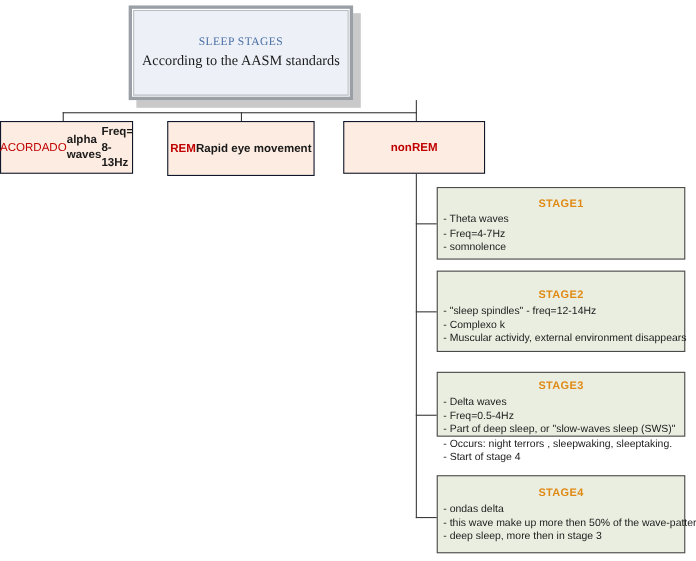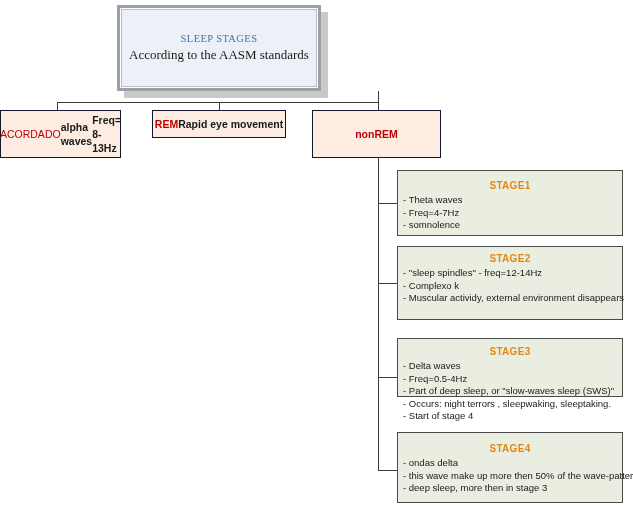--- a/index.html
+++ b/index.html
@@ -78,21 +78,21 @@
   }
   .peach-title.bold { font-weight: bold; }
   .peach-line {
     color: #1a1a1a;
     font-size: 10.5px;
     line-height: 14px;
     font-weight: bold;
   }
 
   #box-acordado { left: 0px;   top: 110px; width: 121px; height: 48px; }
-  #box-rem      { left: 152px; top: 110px; width: 134px; height: 28px; }
+  #box-rem      { left: 152px; top: 110px; width: 134px; height: 50px; }
   #box-nonrem   { left: 312px; top: 110px; width: 129px; height: 48px; }
 
   
   .stage-box {
     position: absolute;
     left: 397px;
     width: 226px;
     background: #eaeee0;
     border: 1px solid #4a4a4a;
     box-sizing: border-box;
@@ -114,21 +114,21 @@
     white-space: nowrap;
   }
 
   #stage-box-1 { top: 170px; height: 66px; }
   #stage-box-2 { top: 246px; height: 74px; }
   #stage-box-3 { top: 338px; height: 59px; }
   #stage-box-4 { top: 432px; height: 71px; }
 
   
   #stage-box-1 { padding-top: 9px; }
-  #stage-box-2 { padding-top: 6px; }
+  #stage-box-2 { padding-top: 16px; }
   #stage-box-3 { padding-top: 7px; }
   #stage-box-4 { padding-top: 10px; }
 </style>
 </head>
 <body>
 
 <div id="root-shadow"></div>
 <div id="root-box">
   <div id="root-title">SLEEP STAGES</div>
   <div id="root-subtitle">According to the AASM standards</div>

